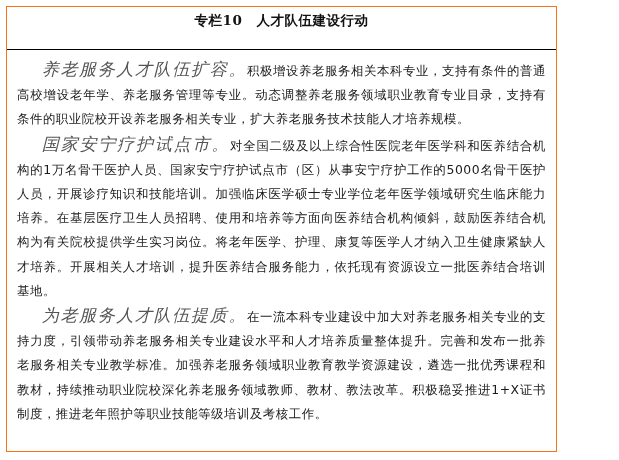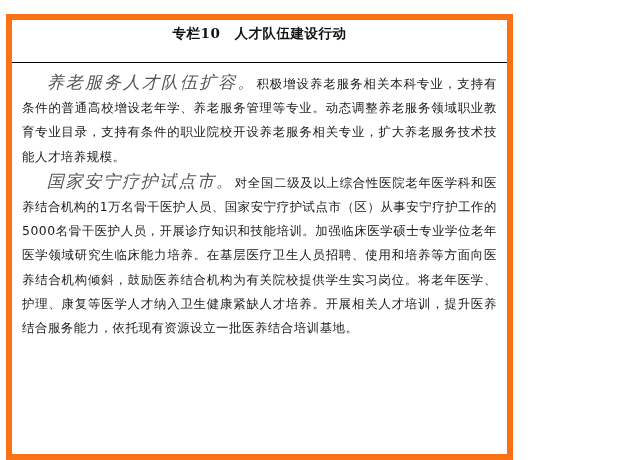--- a/index.html
+++ b/index.html
@@ -1,19 +1,19 @@
 <!DOCTYPE html>
 <html><head>
 <meta charset="utf-8">
 <style>
   html, body { margin: 0; padding: 0; background: #ffffff; }
   body { width: 619px; height: 460px; position: relative; overflow: hidden;
          font-family: "DejaVu Sans", "Liberation Sans", sans-serif; color: #1a1a1a; }
-  .box { position: absolute; left: 6px; top: 14px; width: 507px; height: 446px;
-         border: 6px solid #f97316; box-sizing: border-box; }
+  .box { position: absolute; left: 6px; top: 6px; width: 551px; height: 446px;
+         border: 1px solid #f97316; box-sizing: border-box; }
   .title-row { height: 42px; border-bottom: 1px solid #000; display: flex;
                align-items: center; justify-content: center; }
   .title { font-family: "DejaVu Serif", "Liberation Serif", serif; font-weight: bold;
            font-size: 13.5px; letter-spacing: 0.5px; color: #111; margin-top: -14px; }
   .title .gap { display: inline-block; width: 14px; }
   .content { padding: 7px 10px 0 10px; }
   .para { font-size: 12.4px; line-height: 24.2px; margin: 0; text-align: justify;
           text-indent: 2em; letter-spacing: 0.55px; }
   .lead { font-family: "DejaVu Serif", "Liberation Serif", serif; font-style: italic;
           color: #555; font-size: 17px; letter-spacing: 1.6px; }
@@ -27,14 +27,17 @@
       <span>专栏10</span><span class="gap"></span><span>人才队伍建设行动</span>
     </div>
   </div>
   <div class="content">
     <p class="para">
       <span class="lead">养老服务人才队伍扩容。</span><span>积极增设养老服务相关本科专业，支持有条件的普通高校增设老年学、养老服务管理等专业。动态调整养老服务领域职业教育专业目录，支持有条件的职业院校开设养老服务相关专业，扩大养老服务技术技能人才培养规模。</span>
     </p>
     <p class="para">
       <span class="lead">国家安宁疗护试点市。</span><span>对全国二级及以上综合性医院老年医学科和医养结合机构的1万名骨干医护人员、国家安宁疗护试点市（区）从事安宁疗护工作的5000名骨干医护人员，开展诊疗知识和技能培训。加强临床医学硕士专业学位老年医学领域研究生临床能力培养。在基层医疗卫生人员招聘、使用和培养等方面向医养结合机构倾斜，鼓励医养结合机构为有关院校提供学生实习岗位。将老年医学、护理、康复等医学人才纳入卫生健康紧缺人才培养。开展相关人才培训，提升医养结合服务能力，依托现有资源设立一批医养结合培训基地。</span>
     </p>
+    <p class="para">
+      <span class="lead">为老服务人才队伍提质。</span><span>在一流本科专业建设中加大对养老服务相关专业的支持力度，引领带动养老服务相关专业建设水平和人才培养质量整体提升。完善和发布一批养老服务相关专业教学标准。加强养老服务领域职业教育教学资源建设，遴选一批优秀课程和教材，持续推动职业院校深化养老服务领域教师、教材、教法改革。积极稳妥推进1+X证书制度，推进老年照护等职业技能等级培训及考核工作。</span>
+    </p>
   </div>
 </div>
 
 </body></html>

